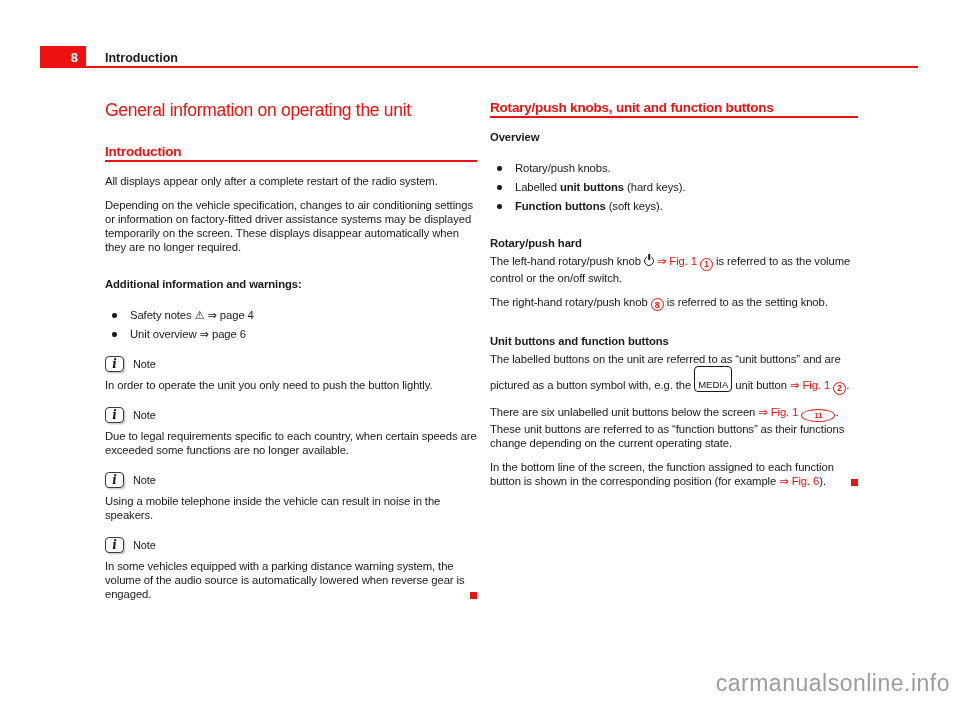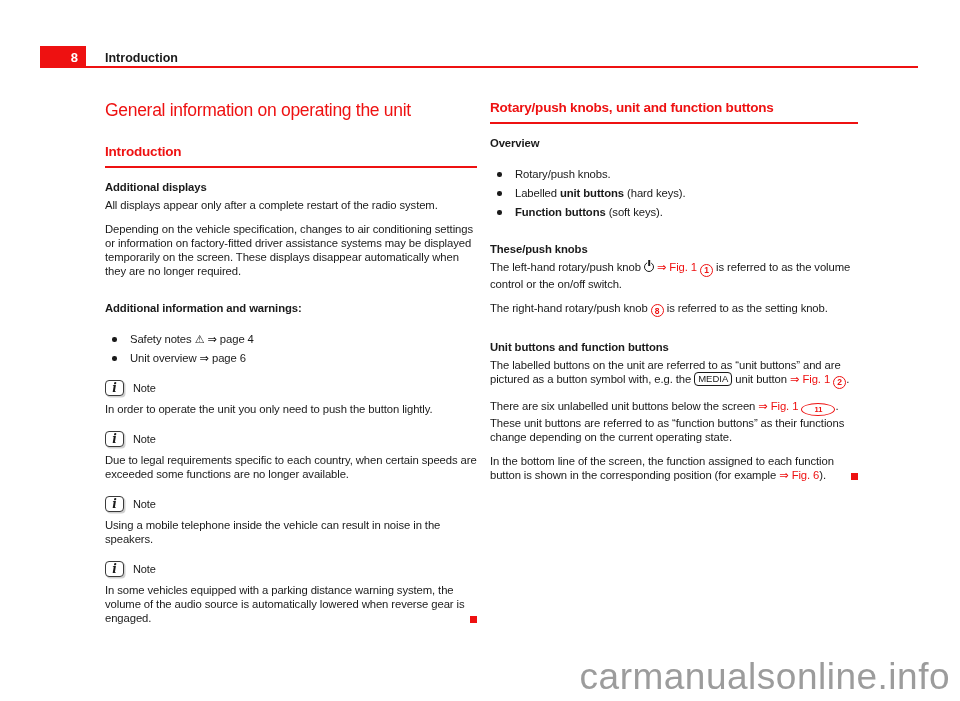--- a/index.html
+++ b/index.html
@@ -26,21 +26,21 @@
   
   .col{position:absolute;top:100px;font-size:11.3px;line-height:14px;letter-spacing:-0.1px;}
   .col-left{left:105px;width:372px;}
   .col-right{left:490px;width:368px;}
   h1{
     color:var(--red);font-size:17.5px;line-height:20px;font-weight:normal;
     letter-spacing:-0.3px;margin:0 0 24px 0;
   }
   h2{
     color:var(--red);font-size:13.5px;line-height:15px;font-weight:bold;
-    margin:0 0 12px 0;padding-bottom:7px;border-bottom:2px solid var(--red);
+    margin:0 0 12px 0;padding-bottom:1px;border-bottom:2px solid var(--red);
     letter-spacing:-0.2px;
   }
   .blocks > :first-child{margin-top:0;}
   .bold-head{font-weight:bold;margin:23px 0 4px 0;}
   .para{margin:0 0 10px 0;position:relative;}
   ul.bullets{list-style:none;margin:17px 0 10px 0;padding:0;}
   ul.bullets li{position:relative;padding-left:25px;margin:0 0 5px 0;}
   ul.bullets li::before{
     content:"";position:absolute;left:7px;top:5px;width:4.5px;height:4.5px;
     border-radius:50%;background:var(--text);
@@ -61,55 +61,54 @@
   .ref{color:var(--red);text-decoration:none;cursor:pointer;}
   .callout{
     display:inline-flex;align-items:center;justify-content:center;
     width:13px;height:13px;border:1.3px solid var(--red);border-radius:50%;
     color:var(--red);font-size:8.5px;font-weight:bold;vertical-align:-2px;
     letter-spacing:0;
   }
   .callout.wide{width:34px;font-size:7.5px;}
   .keycap{
     display:inline-block;border:1px solid var(--text);border-radius:4px;
-    font-size:9.5px;line-height:11px;padding:0 3px 1px 3px;vertical-align:1px;
+    font-size:9.5px;line-height:11px;padding:12px 3px 1px 3px;vertical-align:1px;
     letter-spacing:0;
   }
   .power-icon{
     display:inline-block;width:10px;height:10px;border:1.3px solid var(--text);
     border-radius:50%;position:relative;vertical-align:-1px;
   }
   .power-icon::after{
     content:"";position:absolute;left:50%;top:-3px;transform:translateX(-50%);
     width:1.6px;height:6px;background:var(--text);box-shadow:0 0 0 1px #fff;
   }
   .warn-icon{font-size:11px;line-height:1;}
   .end-marker{
     position:absolute;right:0;bottom:2px;width:7px;height:7px;background:var(--red);
   }
   
   .watermark{
-    position:absolute;right:10px;bottom:6px;font-size:37px;line-height:1;
+    position:absolute;right:10px;bottom:6px;font-size:23px;line-height:1;
     color:var(--watermark);letter-spacing:0.5px;
   }
 </style>
 </head>
 <body>
 
 <div class="page-num-box">
   <span>8</span>
 </div>
 <div class="chapter">Introduction</div>
 <div class="header-rule"></div>
 
 <div class="col col-left">
   <h1>General information on operating the unit</h1>
   <h2>Introduction</h2>
   <div class="blocks" id="left-blocks">
-      <p class="bold-head">Additional displays</p>
       <p class="para">All displays appear only after a complete restart of the radio system.</p>
       <p class="para">Depending on the vehicle specification, changes to air conditioning settings or information on factory-fitted driver assistance systems may be displayed temporarily on the screen. These displays disappear automatically when they are no longer required.</p>
       <p class="bold-head">Additional information and warnings:</p>
       <ul class="bullets">
         <li>Safety notes <span class="warn-icon">⚠</span> ⇒ page 4</li>
         <li>Unit overview ⇒ page 6</li>
       </ul>
       <div class="note">
         <div class="note-head">
           <span class="note-icon">i</span>
@@ -143,21 +142,21 @@
 
 <div class="col col-right">
   <h2>Rotary/push knobs, unit and function buttons</h2>
   <div class="blocks" id="right-blocks">
       <p class="bold-head">Overview</p>
       <ul class="bullets">
         <li>Rotary/push knobs.</li>
         <li>Labelled <strong>unit buttons</strong> (hard keys).</li>
         <li><strong>Function buttons</strong> (soft keys).</li>
       </ul>
-      <p class="bold-head">These/push knobs</p>
+      <p class="bold-head">Rotary/push hard</p>
       <p class="para">The left-hand rotary/push knob <span class="power-icon"></span> <a class="ref">⇒ Fig. 1</a> <span class="callout">1</span> is referred to as the volume control or the on/off switch.</p>
       <p class="para">The right-hand rotary/push knob <span class="callout">8</span> is referred to as the setting knob.</p>
       <p class="bold-head">Unit buttons and function buttons</p>
       <p class="para">The labelled buttons on the unit are referred to as “unit buttons” and are pictured as a button symbol with, e.g. the <span class="keycap">MEDIA</span> unit button <a class="ref">⇒ Fig. 1</a> <span class="callout">2</span>.</p>
       <p class="para">There are six unlabelled unit buttons below the screen <a class="ref">⇒ Fig. 1</a> <span class="callout wide">11</span>. These unit buttons are referred to as “function buttons” as their functions change depending on the current operating state.</p>
       <p class="para">In the bottom line of the screen, the function assigned to each function button is shown in the corresponding position (for example <a class="ref">⇒ Fig. 6</a>).<span class="end-marker"></span></p>
     </div>
 </div>
 
 <div class="watermark">carmanualsonline.info</div>

